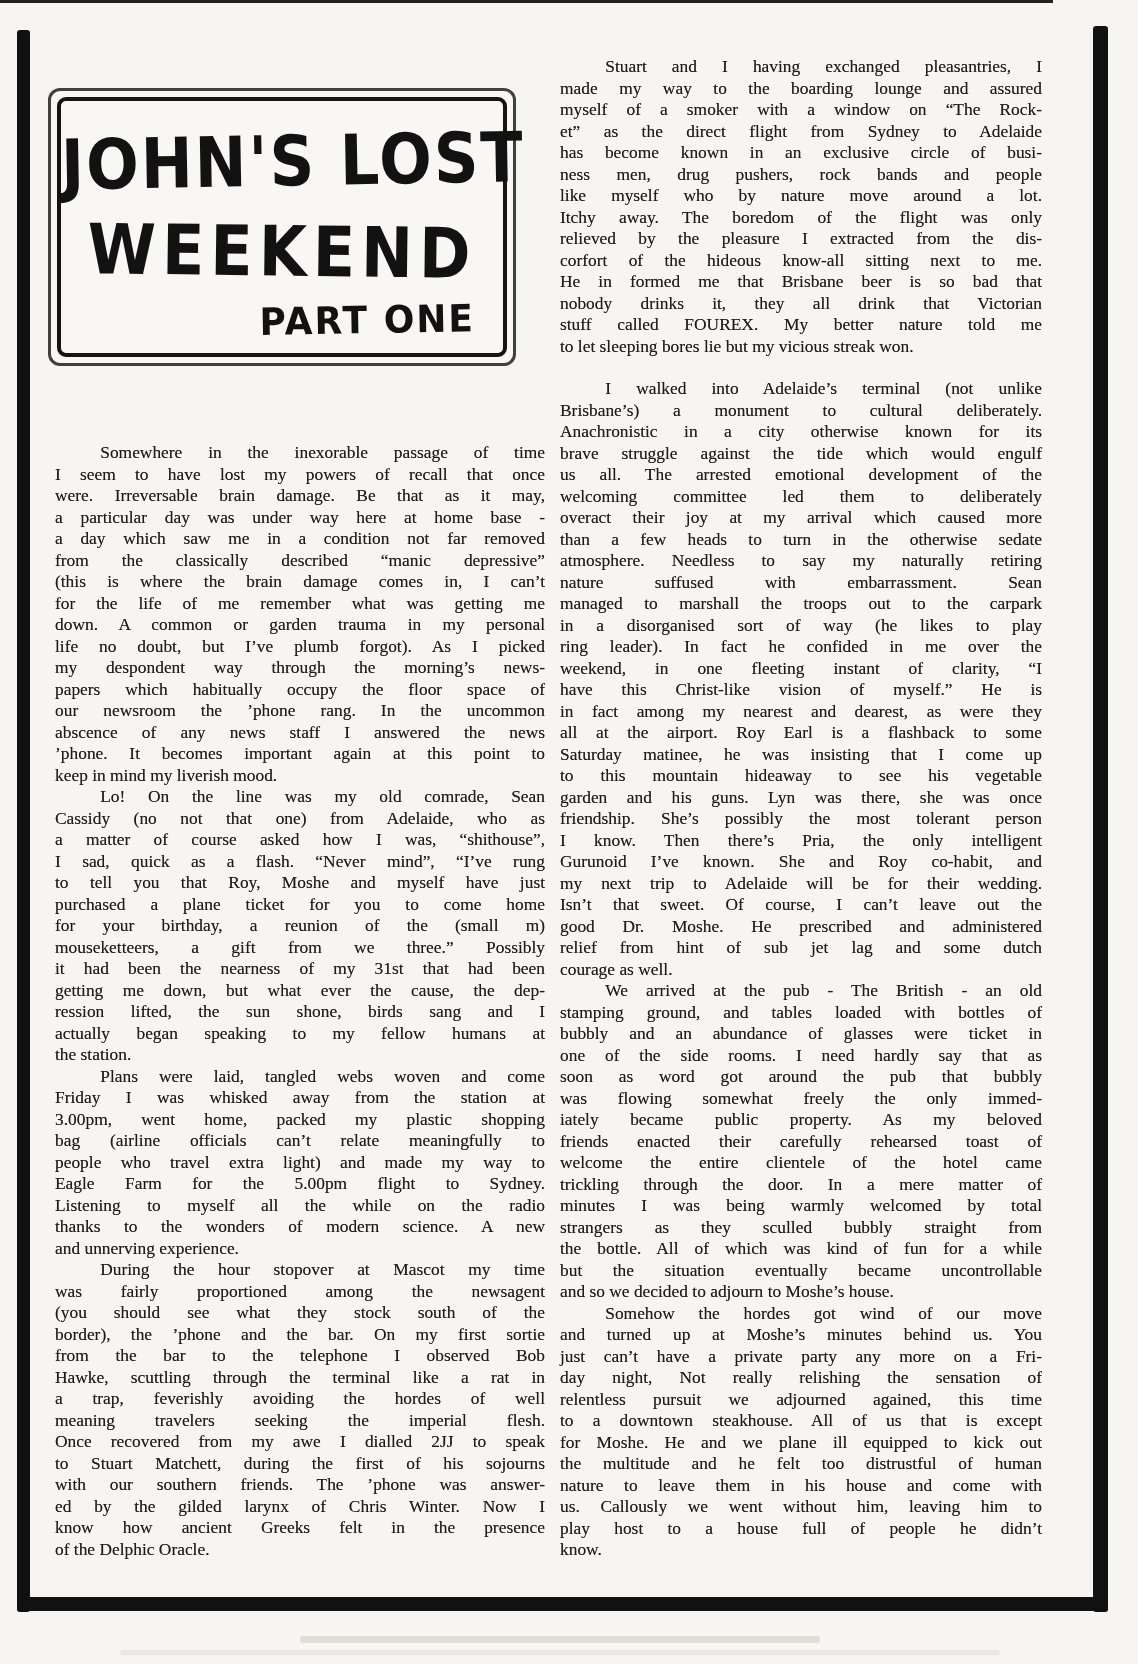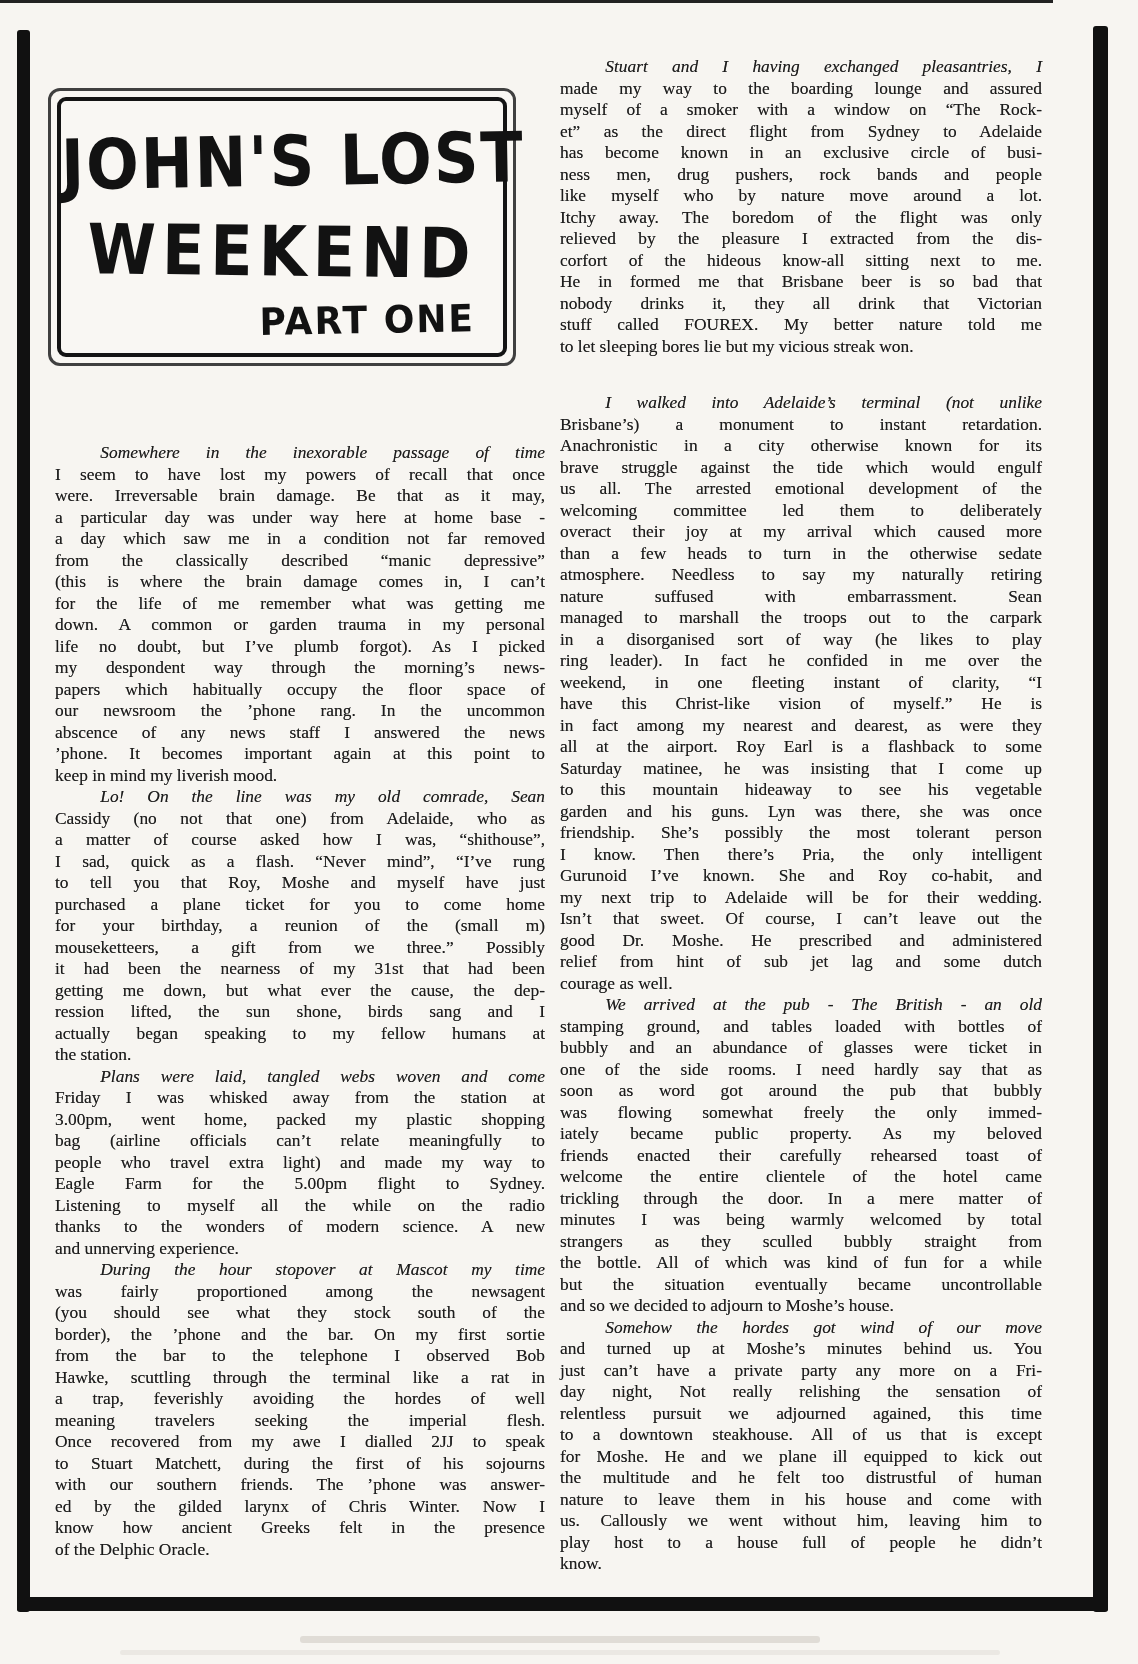--- a/index.html
+++ b/index.html
@@ -50,28 +50,28 @@
   .column{
     position:absolute;
     font-size:17.4px;
     line-height:21.5px;
     color:#1c1c1c;
     text-shadow:0 0 .4px rgba(20,20,20,.55);
   }
   #column-left{left:55px;top:442px;width:490px;}
   #column-right{left:560px;top:56px;width:482px;}
   .para{margin:0;}
-  .para.gap-before{margin-top:35px;}
+  .para.gap-before{margin-top:21px;}
   .line{
     text-align:justify;
     text-align-last:justify;
     text-justify:inter-word;
     white-space:normal;
   }
-  .line.first{text-indent:2.6em;font-style:italic;}
+  .line.first{text-indent:2.6em;}
   .para .line:last-child{text-align-last:left;}
 </style>
 </head>
 <body>
 
 <div class="bar" id="border-left"></div>
 <div class="bar" id="border-right"></div>
 <div class="bar" id="border-bottom"></div>
 <div id="border-top"></div>
 <div id="scan-smudge"></div>
@@ -159,21 +159,21 @@
       <div class="line">Itchy away. The boredom of the flight was only</div>
       <div class="line">relieved by the pleasure I extracted from the dis-</div>
       <div class="line">corfort of the hideous know-all sitting next to me.</div>
       <div class="line">He in formed me that Brisbane beer is so bad that</div>
       <div class="line">nobody drinks it, they all drink that Victorian</div>
       <div class="line">stuff called FOUREX. My better nature told me</div>
       <div class="line">to let sleeping bores lie but my vicious streak won.</div>
     </div>
     <div class="para gap-before">
       <div class="line first">I walked into Adelaide’s terminal (not unlike</div>
-      <div class="line">Brisbane’s) a monument to instant retardation.</div>
+      <div class="line">Brisbane’s) a monument to cultural deliberately.</div>
       <div class="line">Anachronistic in a city otherwise known for its</div>
       <div class="line">brave struggle against the tide which would engulf</div>
       <div class="line">us all. The arrested emotional development of the</div>
       <div class="line">welcoming committee led them to deliberately</div>
       <div class="line">overact their joy at my arrival which caused more</div>
       <div class="line">than a few heads to turn in the otherwise sedate</div>
       <div class="line">atmosphere. Needless to say my naturally retiring</div>
       <div class="line">nature suffused with embarrassment. Sean</div>
       <div class="line">managed to marshall the troops out to the carpark</div>
       <div class="line">in a disorganised sort of way (he likes to play</div>

